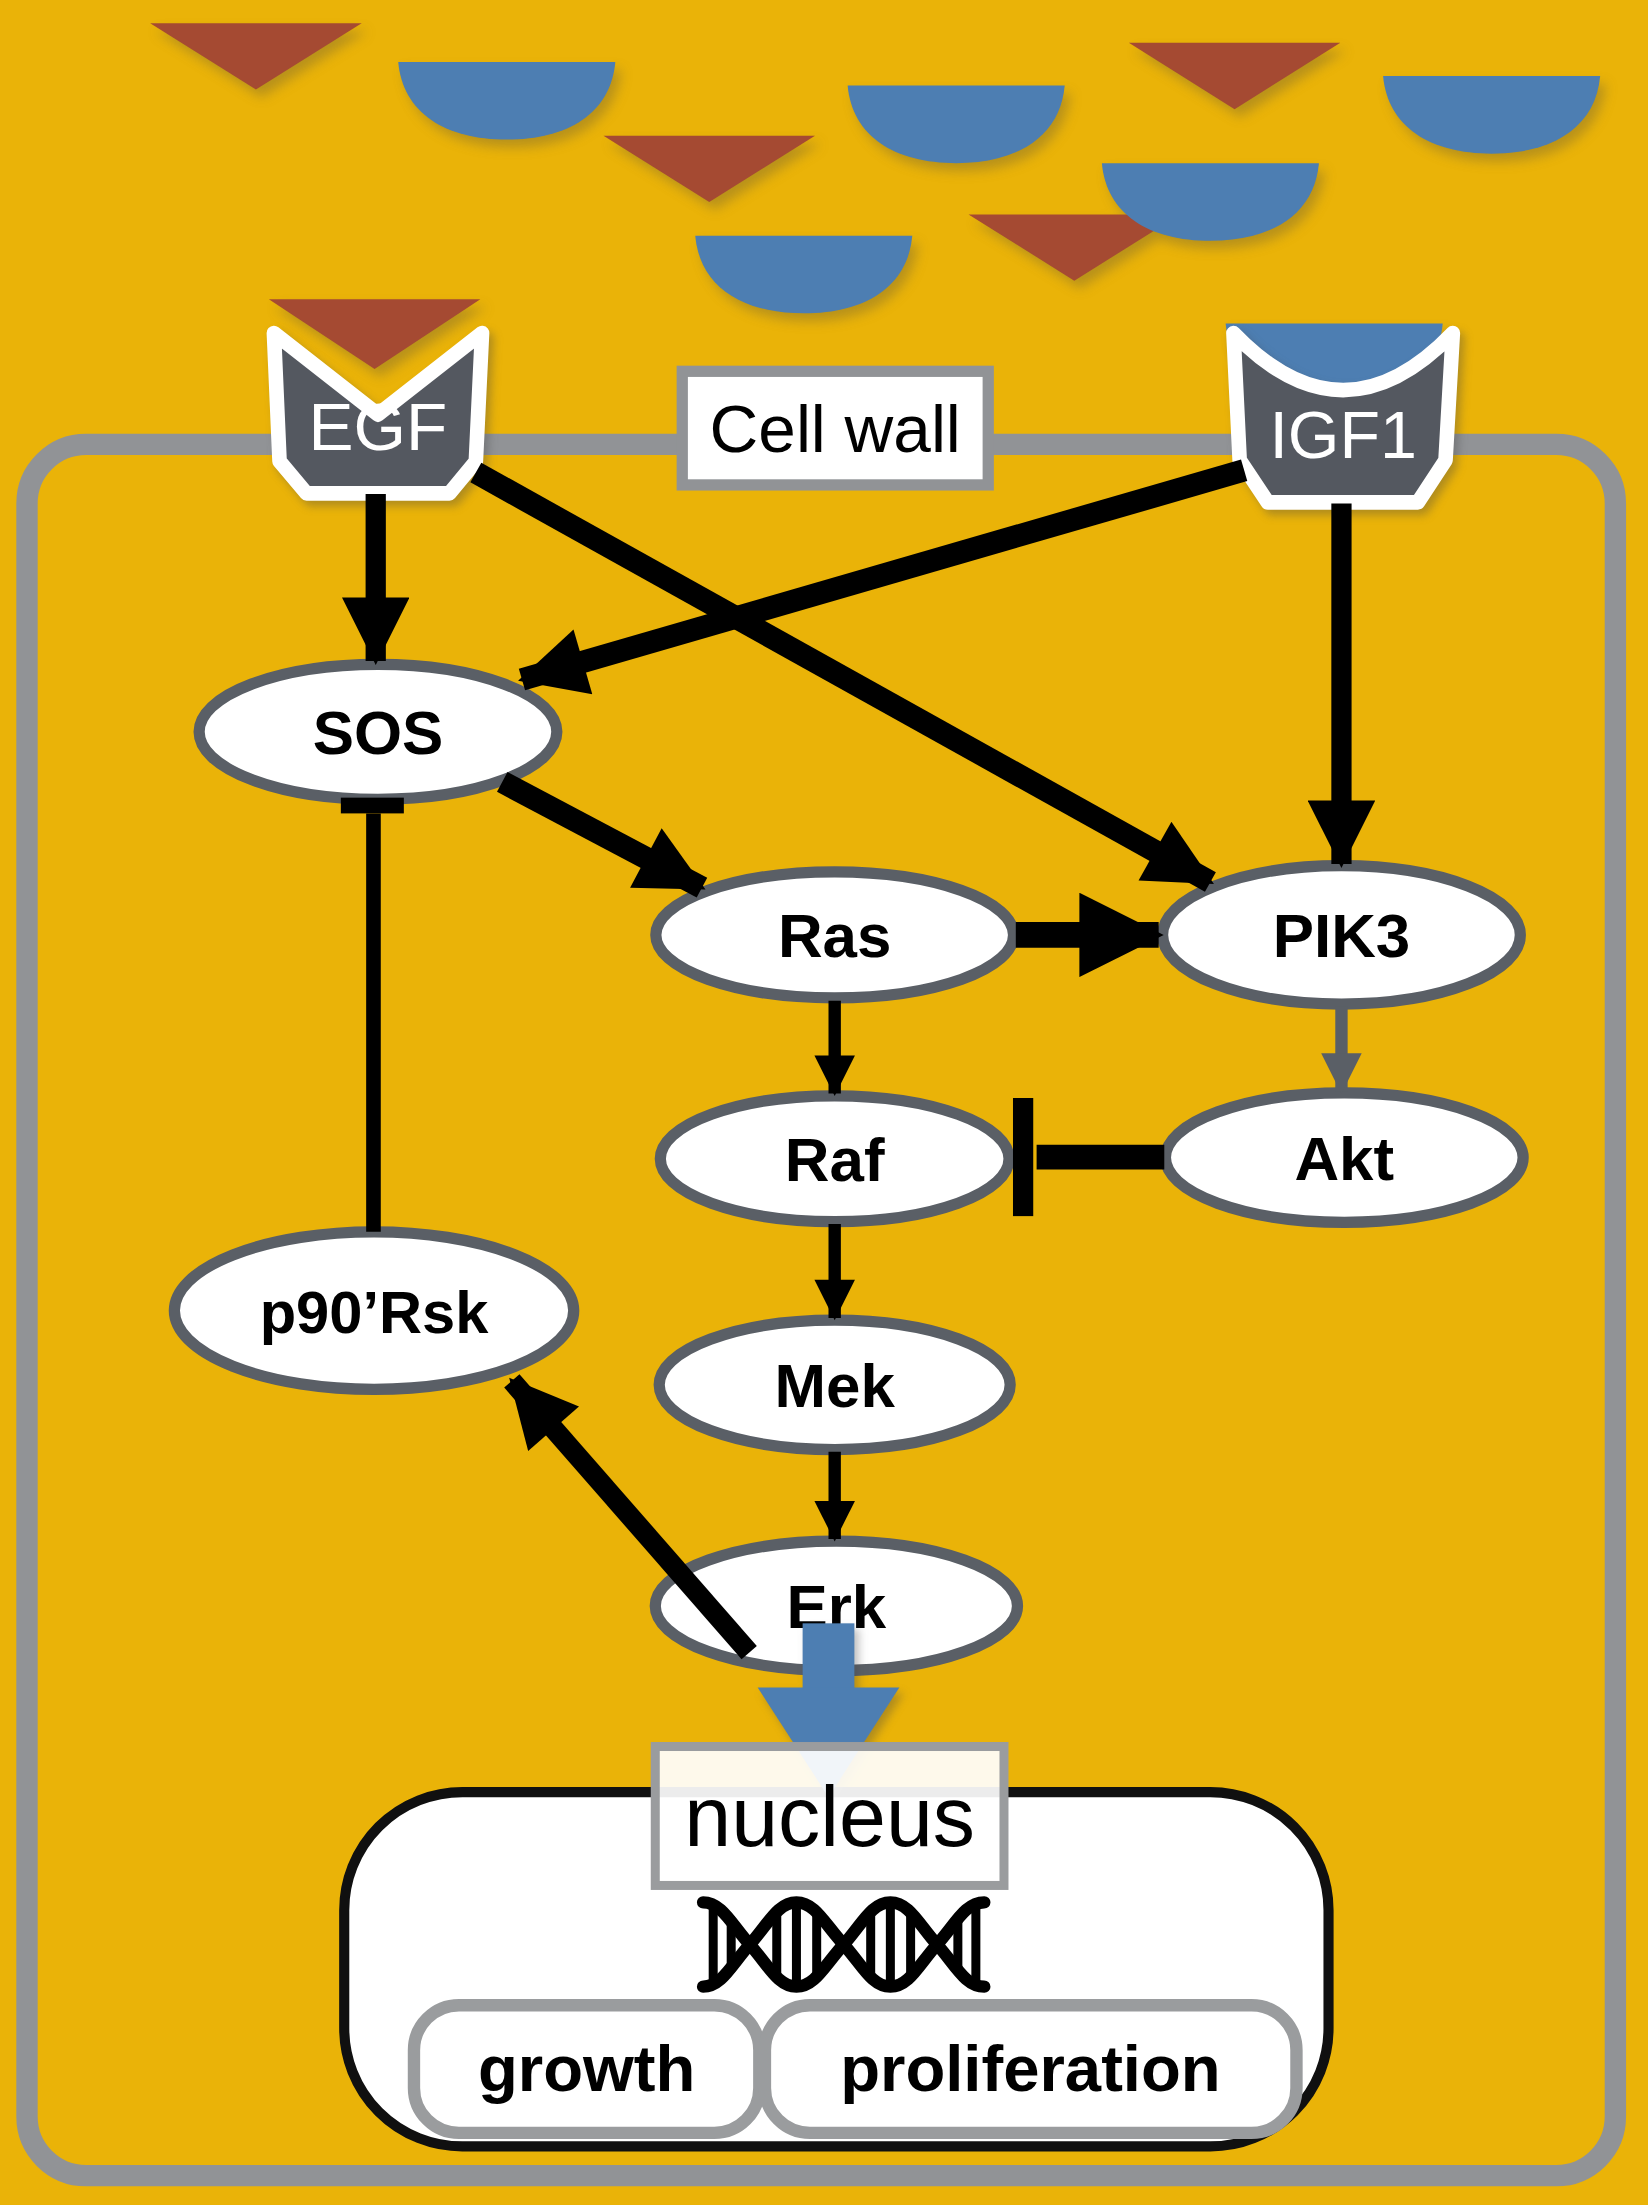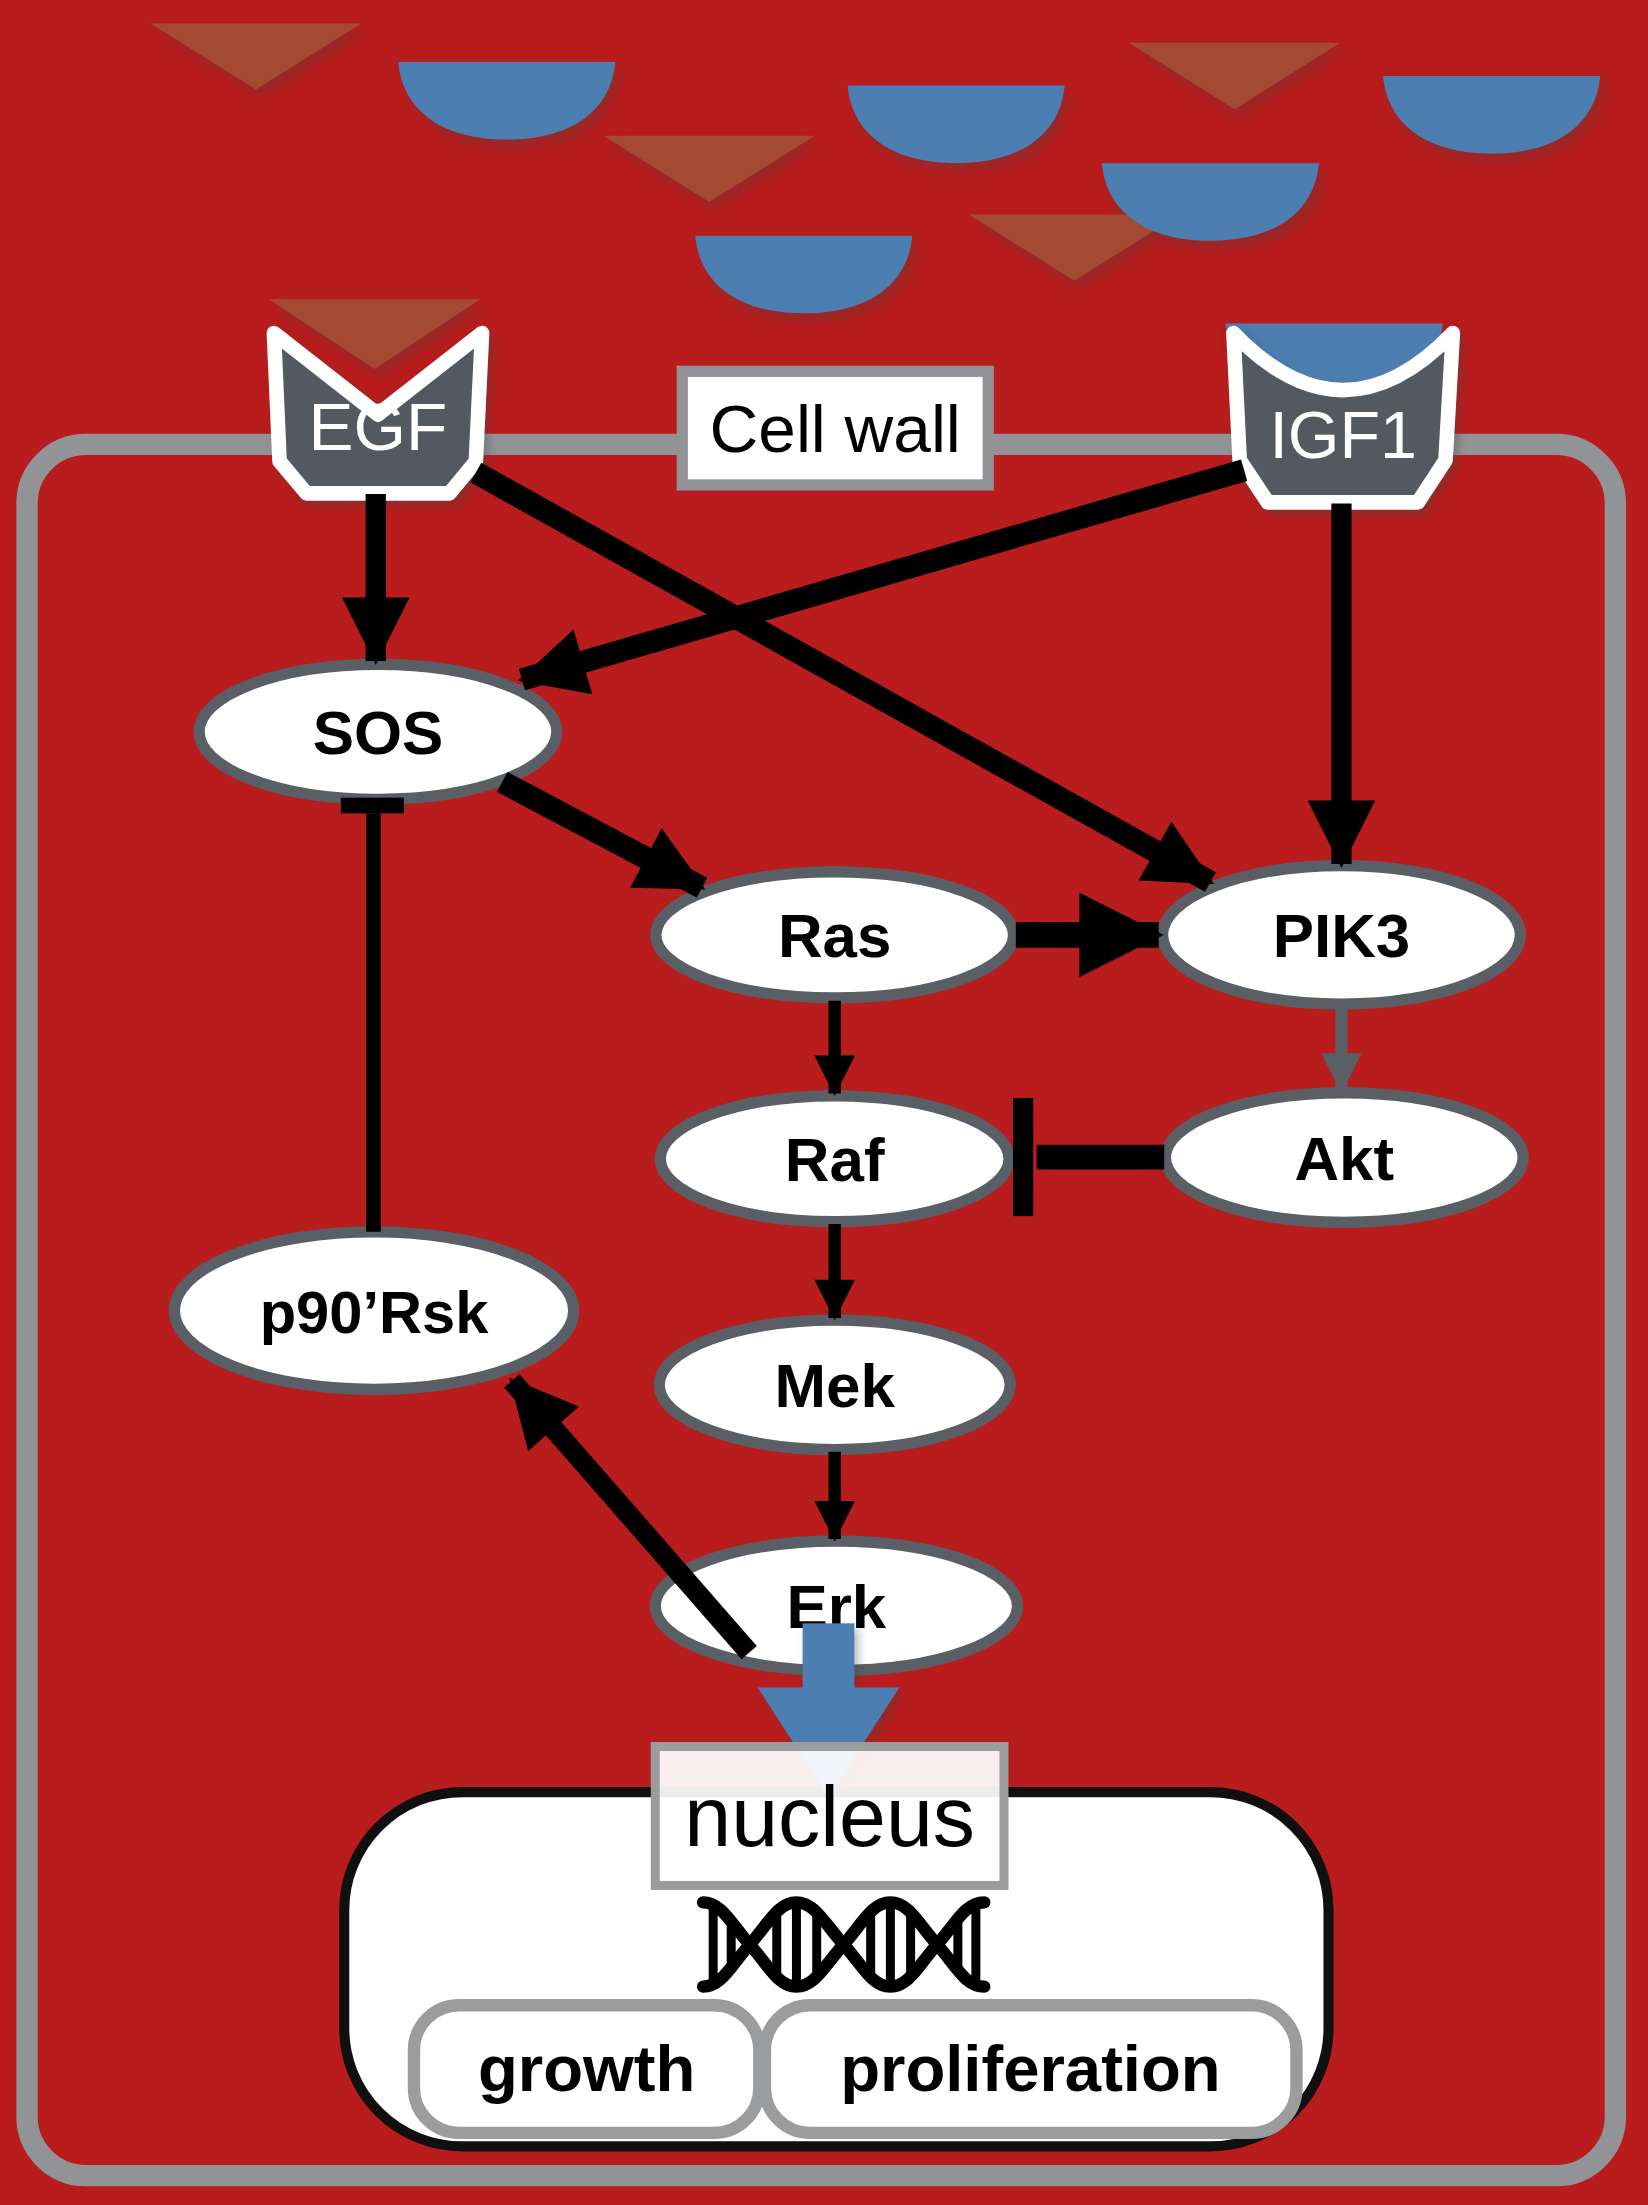--- a/index.html
+++ b/index.html
@@ -1,16 +1,16 @@
 <!DOCTYPE html>
 <html style="font-size:9px"><head>
 <meta charset="utf-8">
 <style>
   html,body{margin:0;padding:0;background:#ffffff;}
-  .stage{width:1648px;height:2205px;position:relative;background:#b91c1c;
+  .stage{width:1648px;height:2205px;position:relative;background:#eab308;
          font-family:"Liberation Sans", sans-serif;}
   svg{display:block;}
   .shadow{filter:drop-shadow(10px 14px 10px rgba(70,70,70,0.30));}
   .softshadow{filter:drop-shadow(8px 10px 8px rgba(70,70,70,0.35));}
   text{font-family:"Liberation Sans", sans-serif;}
   .node-label{font-weight:bold;fill:#000;}
   .receptor-label{fill:#ffffff;font-weight:400;}
   .plain-label{fill:#000;font-weight:400;}
   .outcome-label{fill:#000;font-weight:bold;}
 </style>

